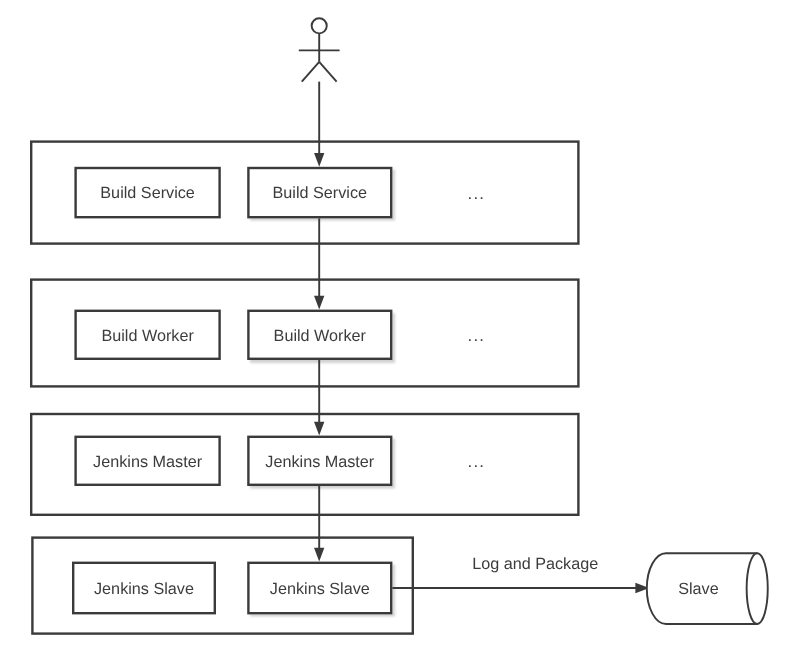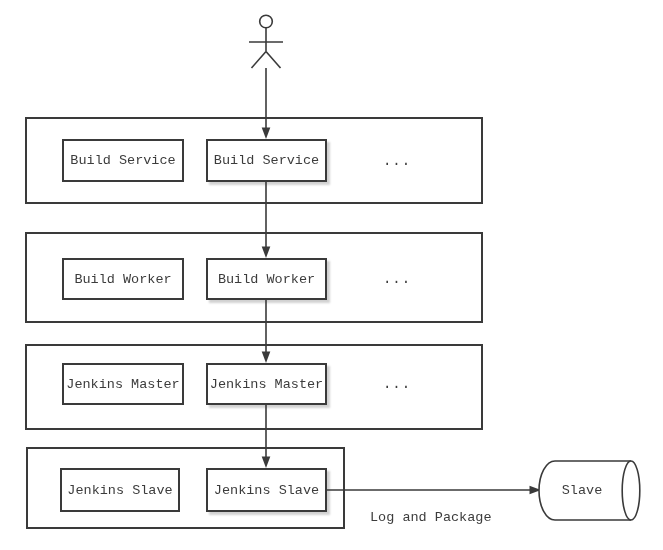--- a/index.html
+++ b/index.html
@@ -1,37 +1,37 @@
 <!DOCTYPE html>
 <html><head>
 <meta charset="utf-8">
 <style>
   html,body { margin:0; padding:0; background:#ffffff; }
   .stage {
     position:relative; width:663px; height:550px; background:#ffffff;
-    font-family:Liberation Mono, monospace; color:#3c3c3c; overflow:hidden;
+    font-family:Liberation Sans, sans-serif; color:#3c3c3c; overflow:hidden;
   }
   svg.overlay { position:absolute; left:0; top:0; z-index:3; pointer-events:none; }
   .tier {
     position:absolute; z-index:1; box-sizing:border-box;
     border:2px solid #3a3a3a; background:#ffffff;
   }
   .node {
     position:absolute; z-index:2; box-sizing:border-box;
     border:2px solid #3a3a3a; background:#ffffff;
     display:flex; align-items:center; justify-content:center;
     font-size:13.5px; white-space:nowrap;
   }
   .node.shadowed { box-shadow:2.5px 2.5px 2px rgba(0,0,0,0.18); }
   .dots {
     position:absolute; z-index:2; display:flex; align-items:center; justify-content:center;
     font-size:14px; letter-spacing:1px;
   }
   .float-label {
-    position:absolute; z-index:4; font-size:13.5px; white-space:nowrap; text-align:left;margin-top:48px;
+    position:absolute; z-index:4; font-size:13.5px; white-space:nowrap; text-align:center;
   }
   .cyl-label {
     position:absolute; z-index:4; font-size:13.5px;
     display:flex; align-items:center; justify-content:center;
   }
   .stroke { stroke:#3a3a3a; stroke-width:1.6; fill:none; }
   .fillhead { fill:#3a3a3a; stroke:none; }
   .cylfill { fill:#ffffff; stroke:#3a3a3a; stroke-width:1.6; }
 </style>
 </head>

